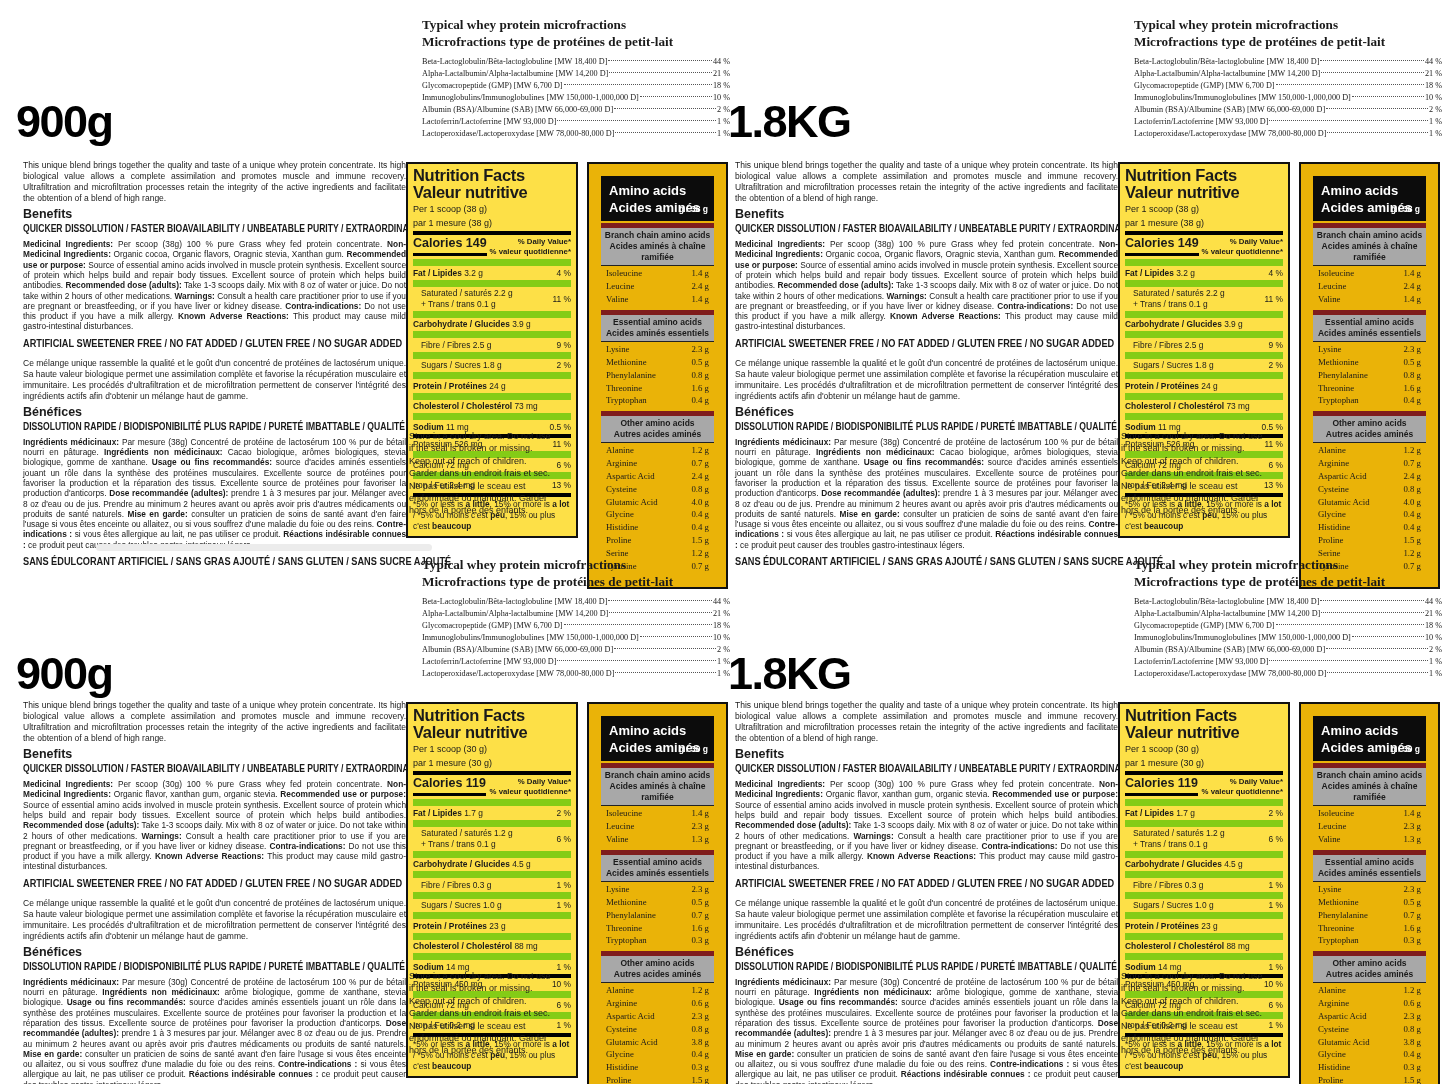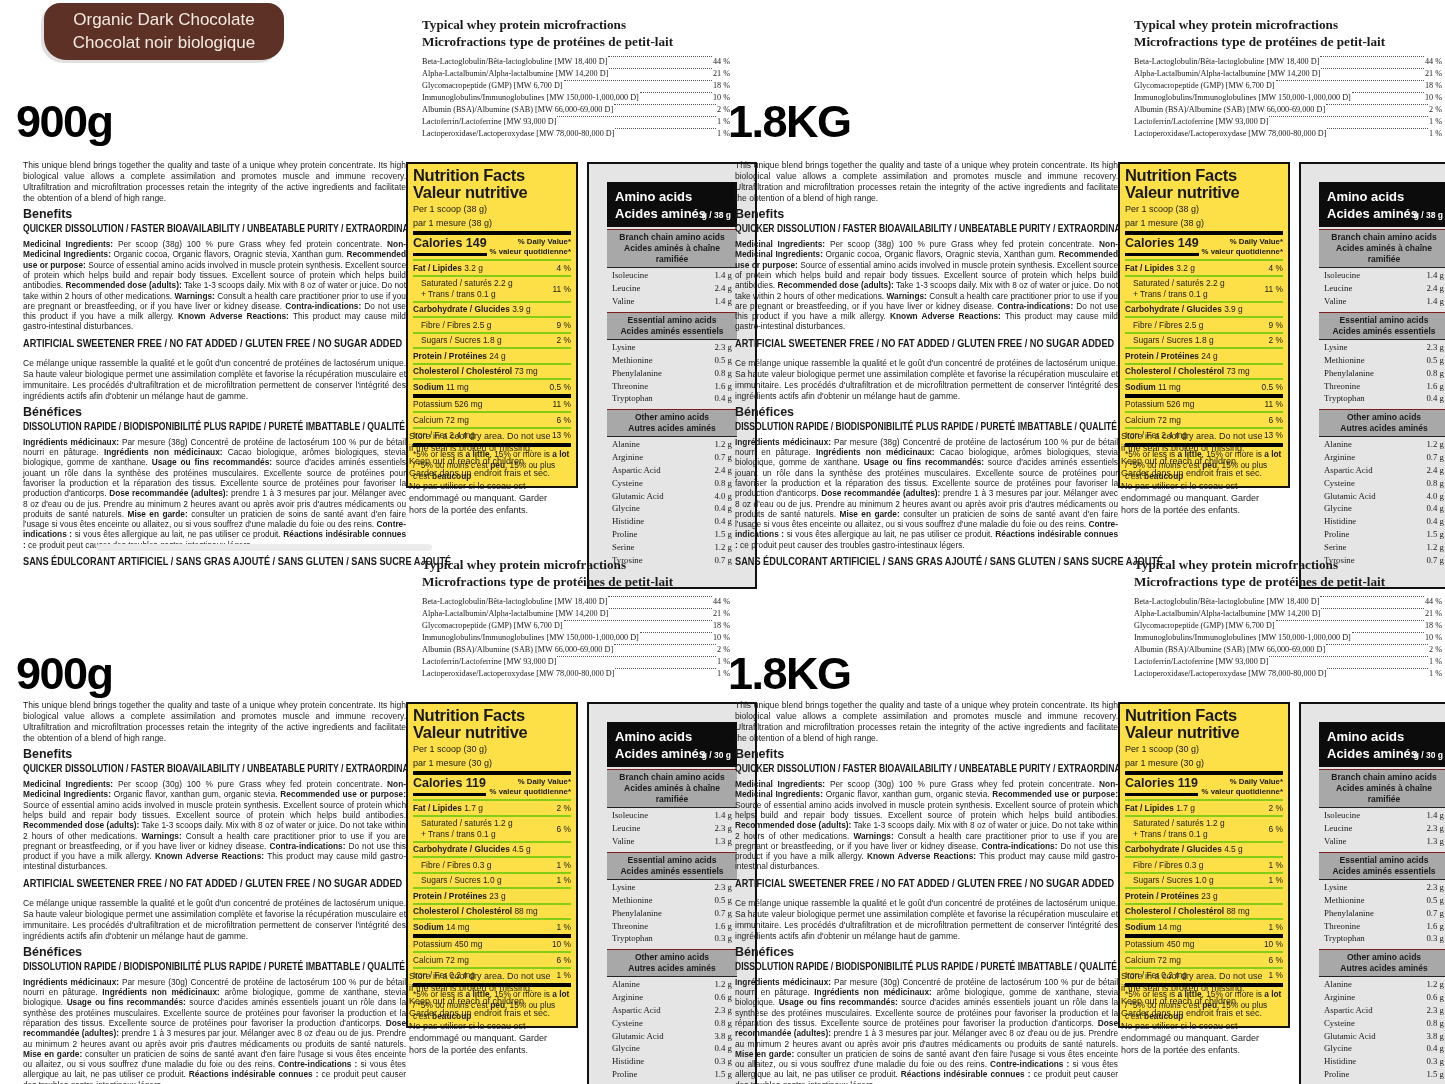--- a/index.html
+++ b/index.html
@@ -28,67 +28,63 @@
         white-space:nowrap;margin:1px 0 5px;}
   .medic{font-size:8.3px;line-height:1.24;text-align:justify;margin:4px 0 4px;}
   .seg.b{font-weight:bold;}
   .claims{font-size:11.5px;font-weight:bold;transform:scaleX(.8);transform-origin:0 50%;
           white-space:nowrap;margin:5px 0 6px;}
 
   
   .col-micro{position:absolute;left:422px;top:16px;width:308px;font-family:Liberation Serif, serif;}
   .micro-title{margin:0 0 5px;}
   .micro-title .l{display:block;font-size:13.2px;font-weight:bold;line-height:1.32;}
-  .micro-row{display:flex;align-items:flex-start;font-size:8.2px;line-height:1.46;}
+  .micro-row{display:flex;align-items:center;font-size:8.2px;line-height:1.46;}
   .ml{white-space:nowrap;}
   .mdots{flex:1;border-bottom:1.5px dotted #555;margin:0 1px 2px;}
   .mv{white-space:nowrap;}
 
   
   .nf{position:absolute;left:406px;top:162px;width:172px;border:2px solid #111;background:#fde047;
       padding:3px 5px 4px;box-sizing:border-box;}
   .nf-title{font-size:16.5px;font-weight:bold;line-height:1.06;letter-spacing:-.3px;}
   .nf-serving{font-size:9px;line-height:1.4;margin-top:1px;}
   .nf-bar{height:4px;background:#000;margin:2px 0 1px;}
   .nf-cal-row{display:flex;justify-content:space-between;align-items:flex-start;margin:1px 0 2px;}
   .nf-cal{font-size:12.5px;font-weight:bold;border-bottom:3px solid #000;padding-bottom:3px;white-space:nowrap;}
   .nf-dv{font-size:7.8px;font-weight:bold;text-align:right;white-space:pre-line;line-height:1.3;padding-top:1px;}
-  .nf-row{display:flex;justify-content:space-between;border-top:2px solid #84cc16;padding:1.5px 0;
+  .nf-row{display:flex;justify-content:space-between;border-top:7px solid #84cc16;padding:1.5px 0;
           font-size:8.4px;line-height:1.25;}
   .nf-row .nf-l{white-space:pre-line;}
   .nf-row.sub .nf-l{padding-left:8px;}
   .nf-row.ml{align-items:center;}
   .nf-row.thick{border-top:4px solid #000;}
   .nf-b{font-weight:bold;}
   .nf-d{white-space:nowrap;padding-left:3px;}
   .nf-foot{border-top:4px solid #000;margin-top:1px;padding-top:2px;font-size:8.3px;line-height:1.3;}
 
   
-  .amino{position:absolute;left:587px;top:162px;width:170px;border:2px solid #111;background:#e5e5e5;
-         padding:18px;box-sizing:border-box;}
+  .amino{position:absolute;left:587px;top:162px;width:141px;border:2px solid #111;background:#eab308;
+         padding:12px;box-sizing:border-box;}
   .am-head{background:#0c0c0c;color:#fff;padding:6px 8px 5px;position:relative;}
   .am-head .t{display:block;font-size:13px;font-weight:bold;line-height:1.32;}
   .am-unit{position:absolute;right:6px;bottom:7px;font-size:8.5px;font-weight:bold;color:#fff;}
   .am-sec{background:#a8a8a8;text-align:center;font-weight:bold;font-size:8.5px;line-height:1.3;
-          padding:2px 0;margin-top:2px;border-top:1px solid #7f1d1d;border-bottom:1px solid #222;}
+          padding:2px 0;margin-top:2px;border-top:5px solid #7f1d1d;border-bottom:1px solid #222;}
   .am-sec .l{display:block;}
   .am-rows{padding:1px 5px 2px;font-family:Liberation Serif, serif;}
   .am-row{display:flex;justify-content:space-between;font-size:8.8px;line-height:1.46;}
 
   
   .storage{position:absolute;left:409px;top:430px;width:142px;font-size:9px;line-height:1.38;color:#1c1c1c;}
 </style>
 </head>
 <body>
 
 <section class="quad" id="q0">
-  <div class="badge" style="background: rgb(94, 49, 38); color: rgb(242, 235, 227);">
-    <span>Organic Dark Chocolate</span>
-    <span>Chocolat noir biologique</span>
-  </div>
   <div class="size">900g</div>
   <div class="col-text">
     <p class="desc">This unique blend brings together the quality and taste of a unique whey protein concentrate. Its high biological value allows a complete assimilation and promotes muscle and immune recovery. Ultrafiltration and microfiltration processes retain the integrity of the active ingredients and facilitate the obtention of a blend of high range.</p>
     <h3 class="h-benefits">Benefits</h3>
     <div class="caps">QUICKER DISSOLUTION  / FASTER BIOAVAILABILITY / UNBEATABLE PURITY  / EXTRAORDINARY QUALITY</div>
     <p class="medic"><span class="seg b">Medicinal Ingredients:</span><span class="seg"> Per scoop (38g) 100 % pure Grass whey fed protein concentrate. </span><span class="seg b">Non-Medicinal Ingredients:</span><span class="seg"> Organic cocoa, Organic flavors, Oragnic stevia, Xanthan gum. </span><span class="seg b">Recommended use or purpose:</span><span class="seg"> Source of essential amino acids involved in muscle protein synthesis. Excellent source of protein which helps build and repair body tissues. Excellent source of protein which helps build antibodies.  </span><span class="seg b">Recommended dose (adults):</span><span class="seg"> Take 1-3 scoops daily. Mix with 8 oz of water or juice. Do not take within 2 hours of other medications.  </span><span class="seg b">Warnings:</span><span class="seg"> Consult a health care practitioner prior to use if you are pregnant or breastfeeding, or if you have liver or kidney disease. </span><span class="seg b">Contra-indications:</span><span class="seg"> Do not use this product if you have a milk allergy. </span><span class="seg b">Known Adverse Reactions:</span><span class="seg"> This product may cause mild gastro-intestinal disturbances.</span></p>
     <div class="claims">ARTIFICIAL SWEETENER FREE / NO FAT ADDED / GLUTEN FREE / NO SUGAR ADDED</div>
     <p class="desc fr">Ce mélange unique rassemble la qualité et le goût d'un concentré de protéines de lactosérum unique. Sa haute valeur biologique permet une assimilation complète et favorise la récupération musculaire et immunitaire. Les procédés d'ultrafiltration et de microfiltration permettent de conserver l'intégrité des ingrédients actifs afin d'obtenir un mélange haut de gamme.</p>
     <h3 class="h-benefits">Bénéfices</h3>
     <div class="caps">DISSOLUTION RAPIDE / BIODISPONIBILITÉ PLUS RAPIDE / PURETÉ IMBATTABLE  / QUALITÉ EXTRAORDINAIRE</div>

